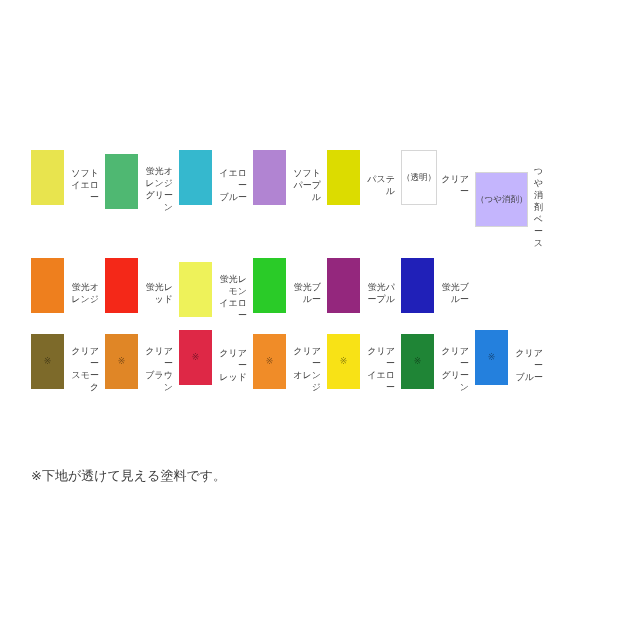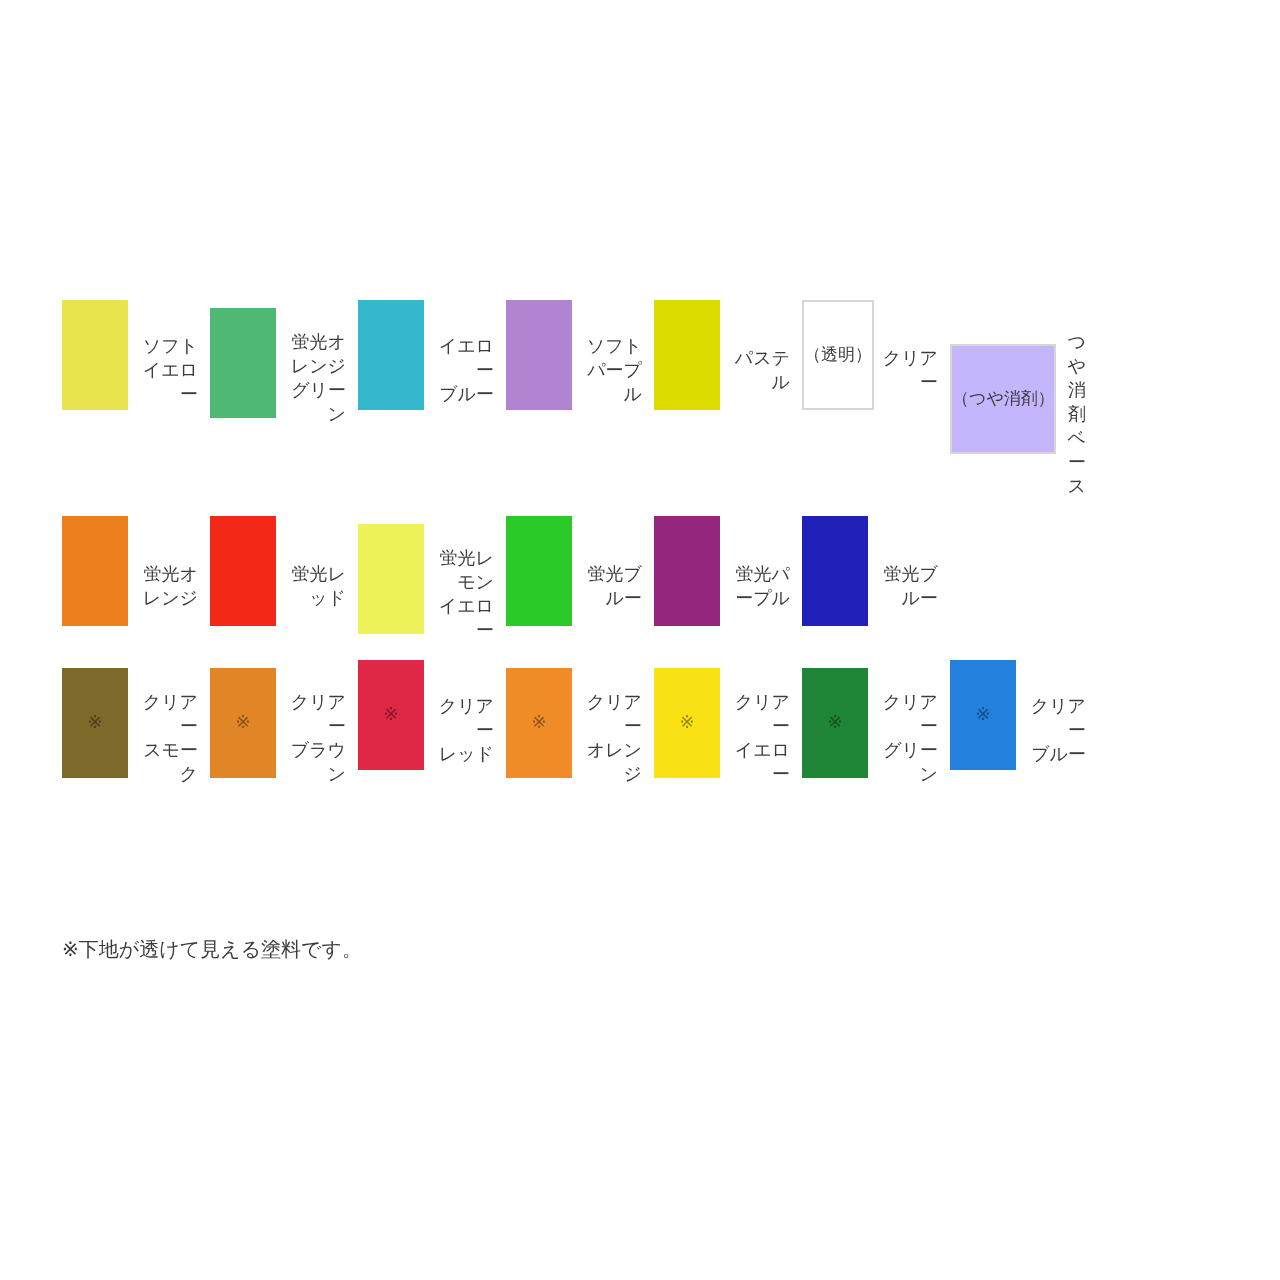--- a/index.html
+++ b/index.html
@@ -85,21 +85,21 @@
     color: #3c3c3c;
     width: 72px;
     white-space: pre-line;
     letter-spacing: 0;
   }
 
   .footnote {
     position: absolute;
     left: 31px;
     top: 468px;
-    font-size: 10px;
+    font-size: 13px;
     line-height: 16px;
     color: #3c3c3c;
     letter-spacing: 0;
   }
 </style>
 </head>
 <body>
 
 <div id="chart-root">
 

